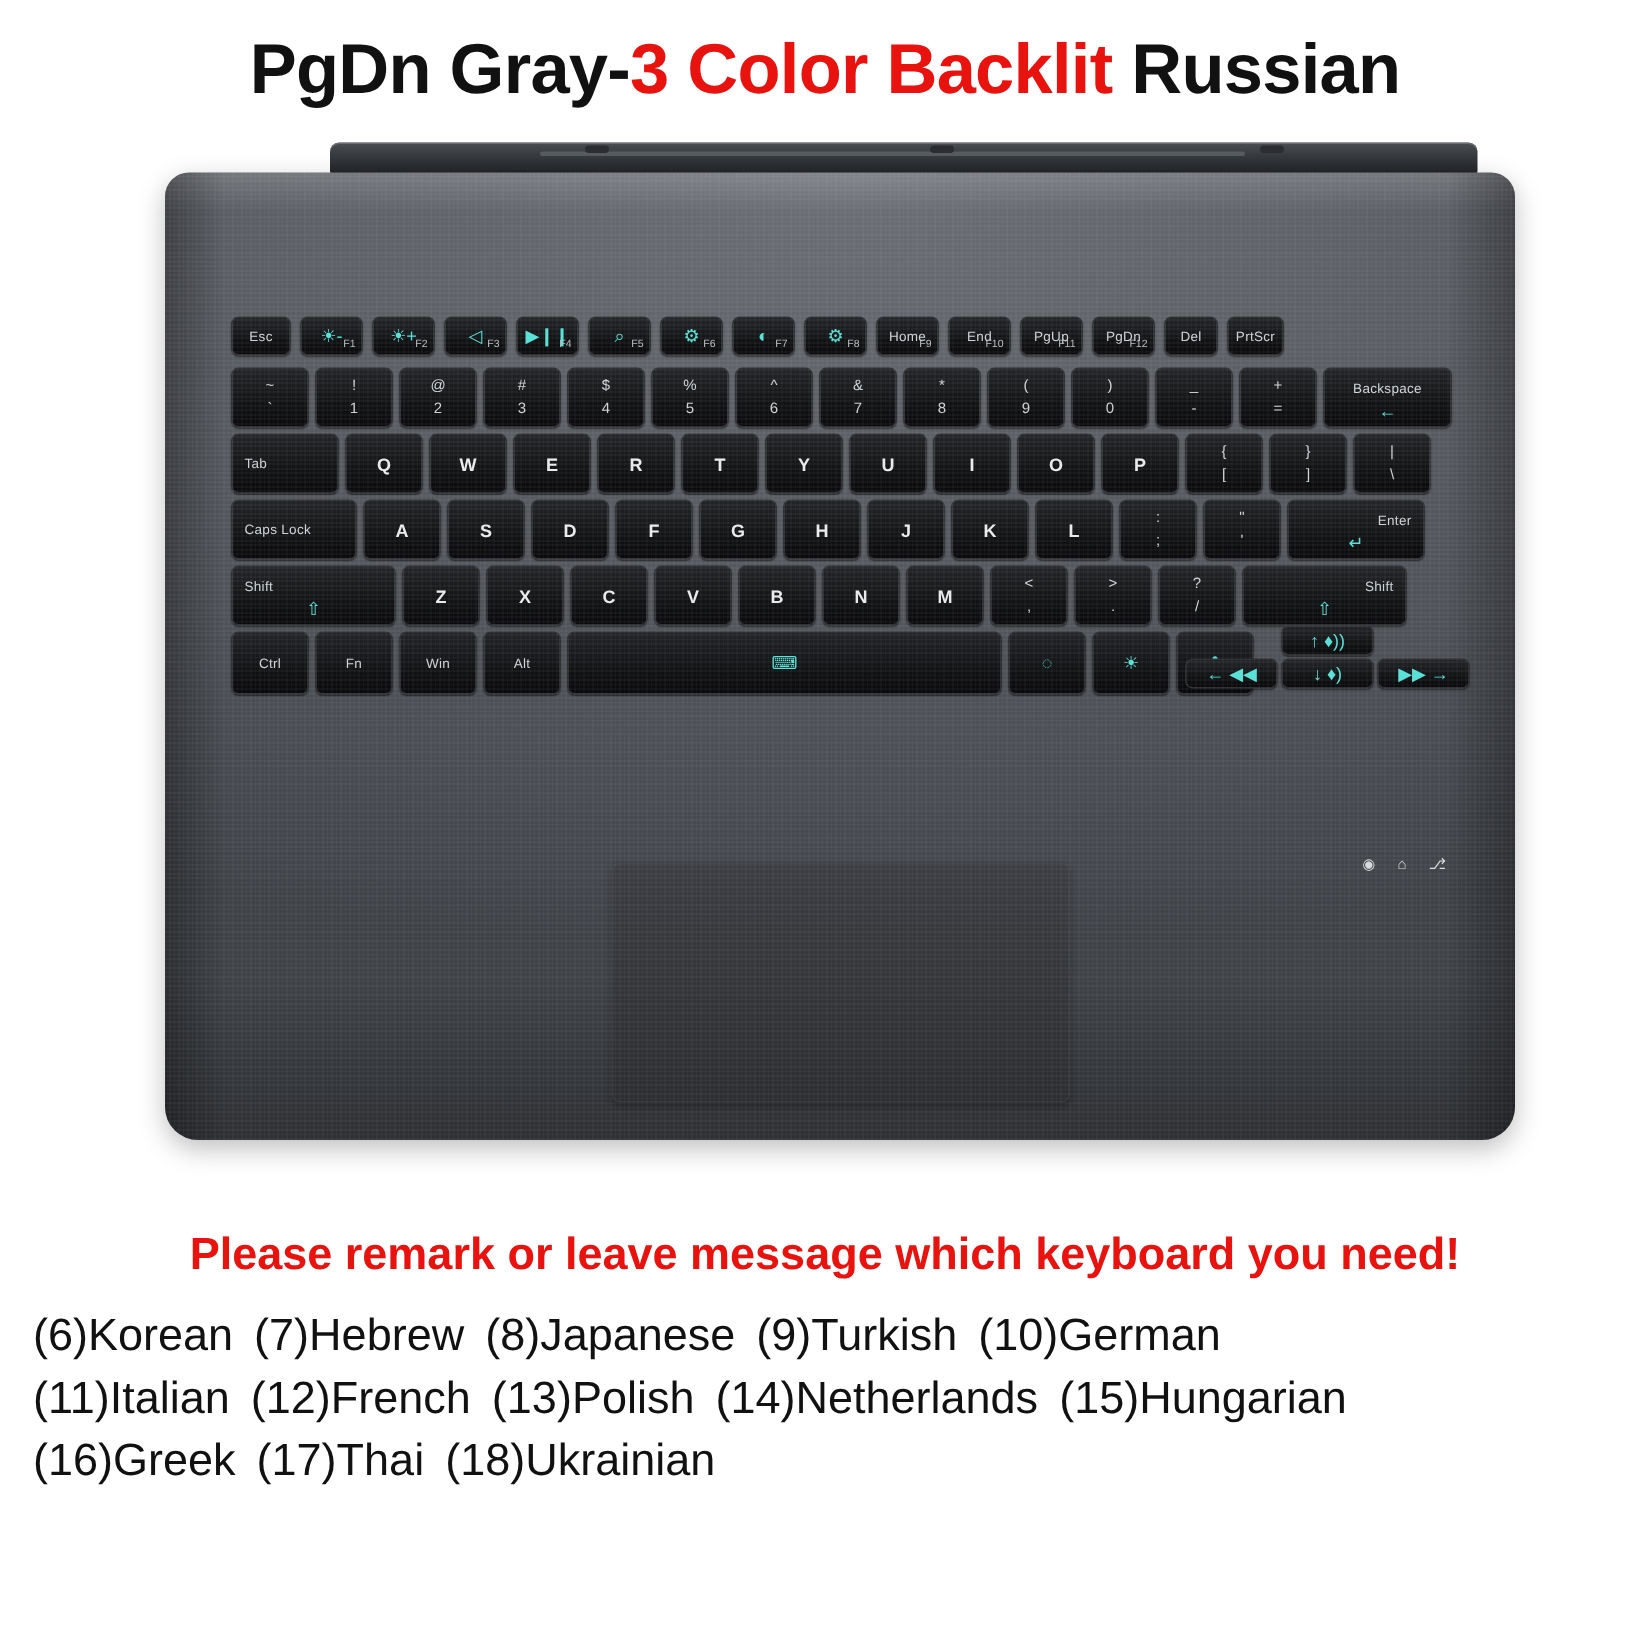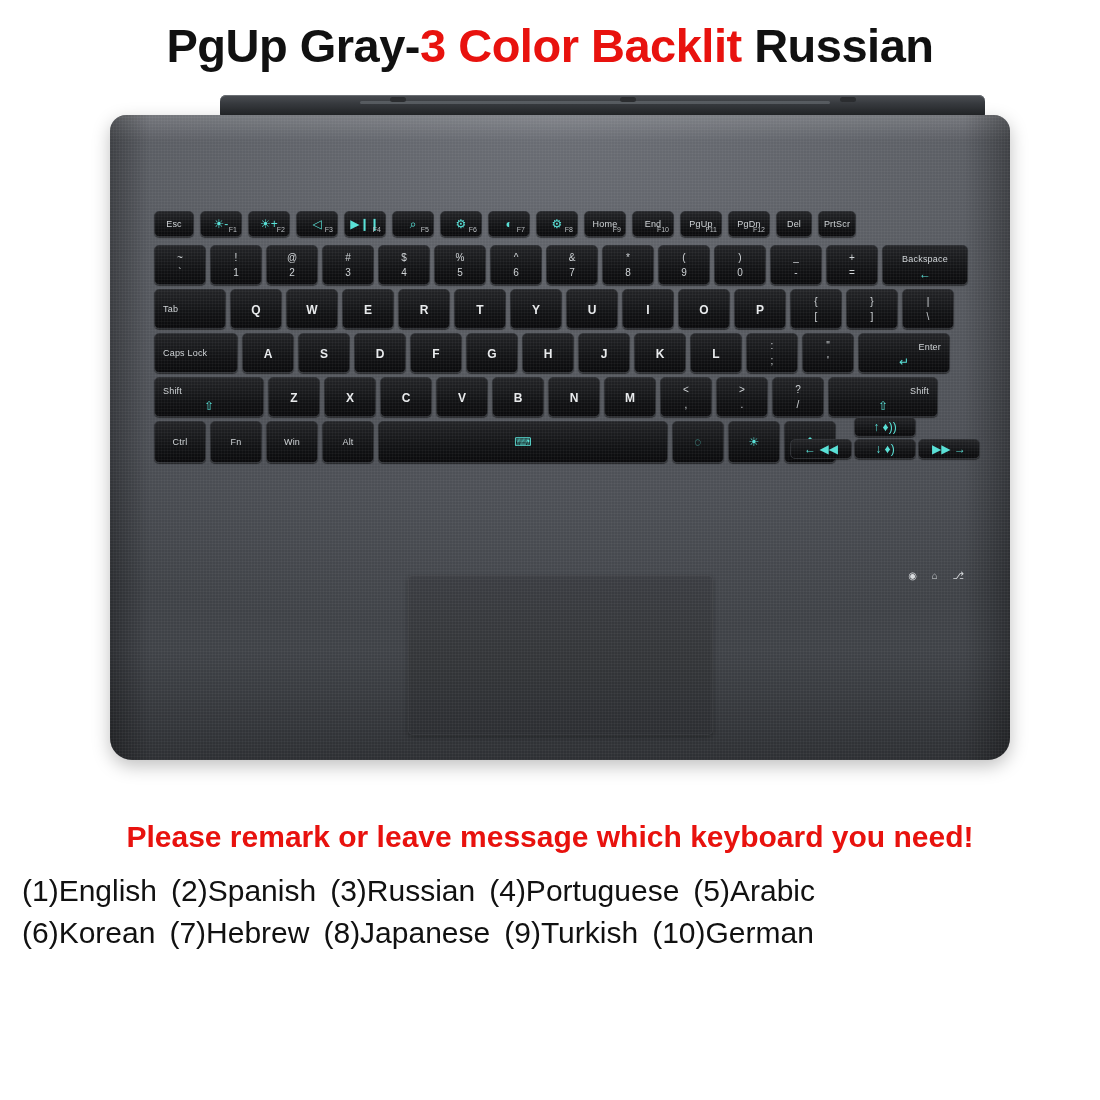--- a/index.html
+++ b/index.html
@@ -222,21 +222,21 @@
     font-size: 30px;
     line-height: 1.25;
   }
   .lang-line { white-space: nowrap; margin-bottom: 4px; }
   .lang-line span { margin-right: 14px; }
 </style>
 </head>
 <body>
 
 <div class="title">
-  <span>PgUp Gray-</span><span class="accent">3 Color Backlit</span><span> Russian</span>
+  <span>PgDn Gray-</span><span class="accent">3 Color Backlit</span><span> Russian</span>
 </div>
 
 <div class="kb-wrap">
 
   <div class="hinge">
     <div class="hinge-line"></div>
     <div class="hinge-notch" style="left:170px"></div>
     <div class="hinge-notch" style="left:400px"></div>
     <div class="hinge-notch" style="left:620px"></div>
   </div>
@@ -528,15 +528,16 @@
         </div>
       </div>
 
     <div class="leds">◉ ⌂ ⎇</div>
     <div class="touchpad"></div>
   </div>
 </div>
 
 <div class="remark">Please remark or leave message which keyboard you need!</div>
 <div class="langs">
-    <div class="lang-line"><span>(1)English</span><span>(2)Spanish</span><span>(3)Russian</span><span>(4)Portuguese</span><span>(5)Arabic</span></div>
     <div class="lang-line"><span>(6)Korean</span><span>(7)Hebrew</span><span>(8)Japanese</span><span>(9)Turkish</span><span>(10)German</span></div>
+    <div class="lang-line"><span>(11)Italian</span><span>(12)French</span><span>(13)Polish</span><span>(14)Netherlands</span><span>(15)Hungarian</span></div>
+    <div class="lang-line"><span>(16)Greek</span><span>(17)Thai</span><span>(18)Ukrainian</span></div>
   </div>
 
 </body></html>

